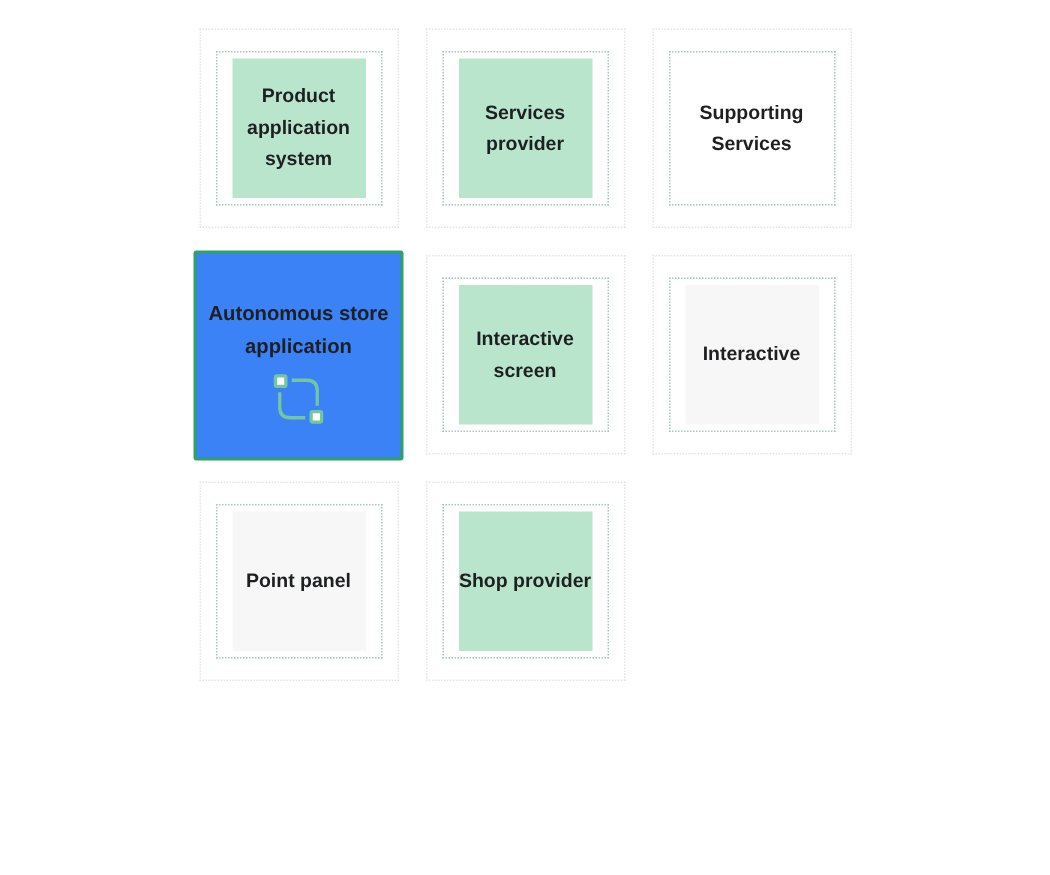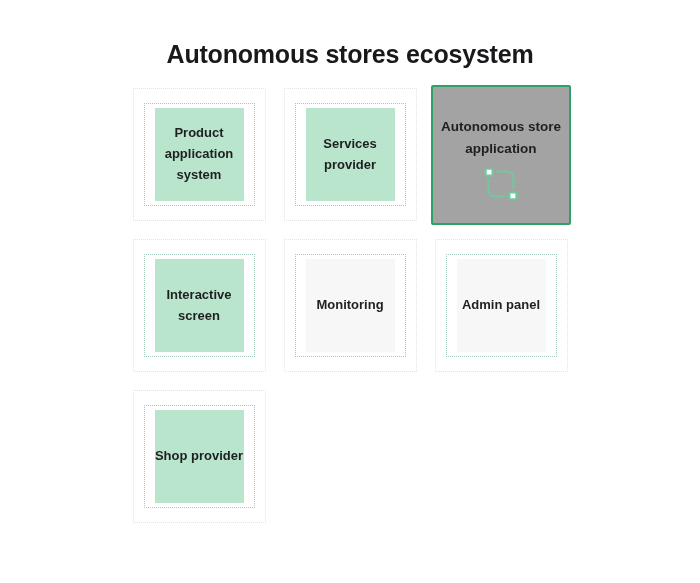--- a/index.html
+++ b/index.html
@@ -41,56 +41,62 @@
     width:89px; height:93px;
     display:flex; align-items:center; justify-content:center;
     text-align:center; font-weight:700; font-size:13px; line-height:1.6;
   }
   .content.mint  { background:var(--mint); }
   .content.gray  { background:var(--panel-gray); }
   .content.plain { background:transparent; }
   .cell-center {
     width:140px; height:140px;
     border:2px solid var(--center-border); border-radius:2px;
-    background:#a3a3a3;
+    background:#3b82f6;
     display:flex; flex-direction:column; align-items:center; justify-content:center;
     padding-top:8px; gap:7px;
   }
   .cell-center .label {
     width:132px; text-align:center; font-weight:700; font-size:13.5px; line-height:1.6;
   }
   .icon-wrap { width:34px; height:34px; }
   .icon-wrap svg { display:block; }
 </style>
 </head>
 <body>
 
 <div class="page">
 
-  <h1 class="title">Autonomous stores ecosystem</h1>
 
   <div class="grid">
 
 
     <div class="cell">
       <div class="inner">
         <div class="content mint">
           <span>Product application system</span>
         </div>
       </div>
     </div>
 
     <div class="cell">
       <div class="inner">
         <div class="content mint">
           <span>Services provider</span>
         </div>
       </div>
     </div>
 
+    <div class="cell">
+      <div class="inner">
+        <div class="content plain">
+          <span>Supporting Services</span>
+        </div>
+      </div>
+    </div>
 
     <div class="cell-center">
       <span class="label">Autonomous store application</span>
       <span class="icon-wrap">
         <svg width="34" height="34" viewBox="0 0 34 34" fill="none" xmlns="http://www.w3.org/2000/svg">
           <path d="M 12.5 4.5 L 22.5 4.5 Q 29.5 4.5 29.5 11.5 L 29.5 21.5" stroke="var(--icon-green)" stroke-width="2.2" fill="none"></path>
           <path d="M 4.5 12.5 L 4.5 22.5 Q 4.5 29.5 11.5 29.5 L 21.5 29.5" stroke="var(--icon-green)" stroke-width="2.2" fill="none"></path>
           <rect x="1.6" y="1.6" width="7" height="7" rx="1" stroke="var(--icon-green)" stroke-width="2.2" fill="#ffffff"></rect>
           <rect x="25.4" y="25.4" width="7" height="7" rx="1" stroke="var(--icon-green)" stroke-width="2.2" fill="#ffffff"></rect>
         </svg>
@@ -101,29 +107,29 @@
       <div class="inner">
         <div class="content mint">
           <span>Interactive screen</span>
         </div>
       </div>
     </div>
 
     <div class="cell">
       <div class="inner">
         <div class="content gray">
-          <span>Monitoring</span>
+          <span>Interactive</span>
         </div>
       </div>
     </div>
 
     <div class="cell">
       <div class="inner">
         <div class="content gray">
-          <span>Admin panel</span>
+          <span>Point panel</span>
         </div>
       </div>
     </div>
 
     <div class="cell">
       <div class="inner">
         <div class="content mint">
           <span>Shop provider</span>
         </div>
       </div>

